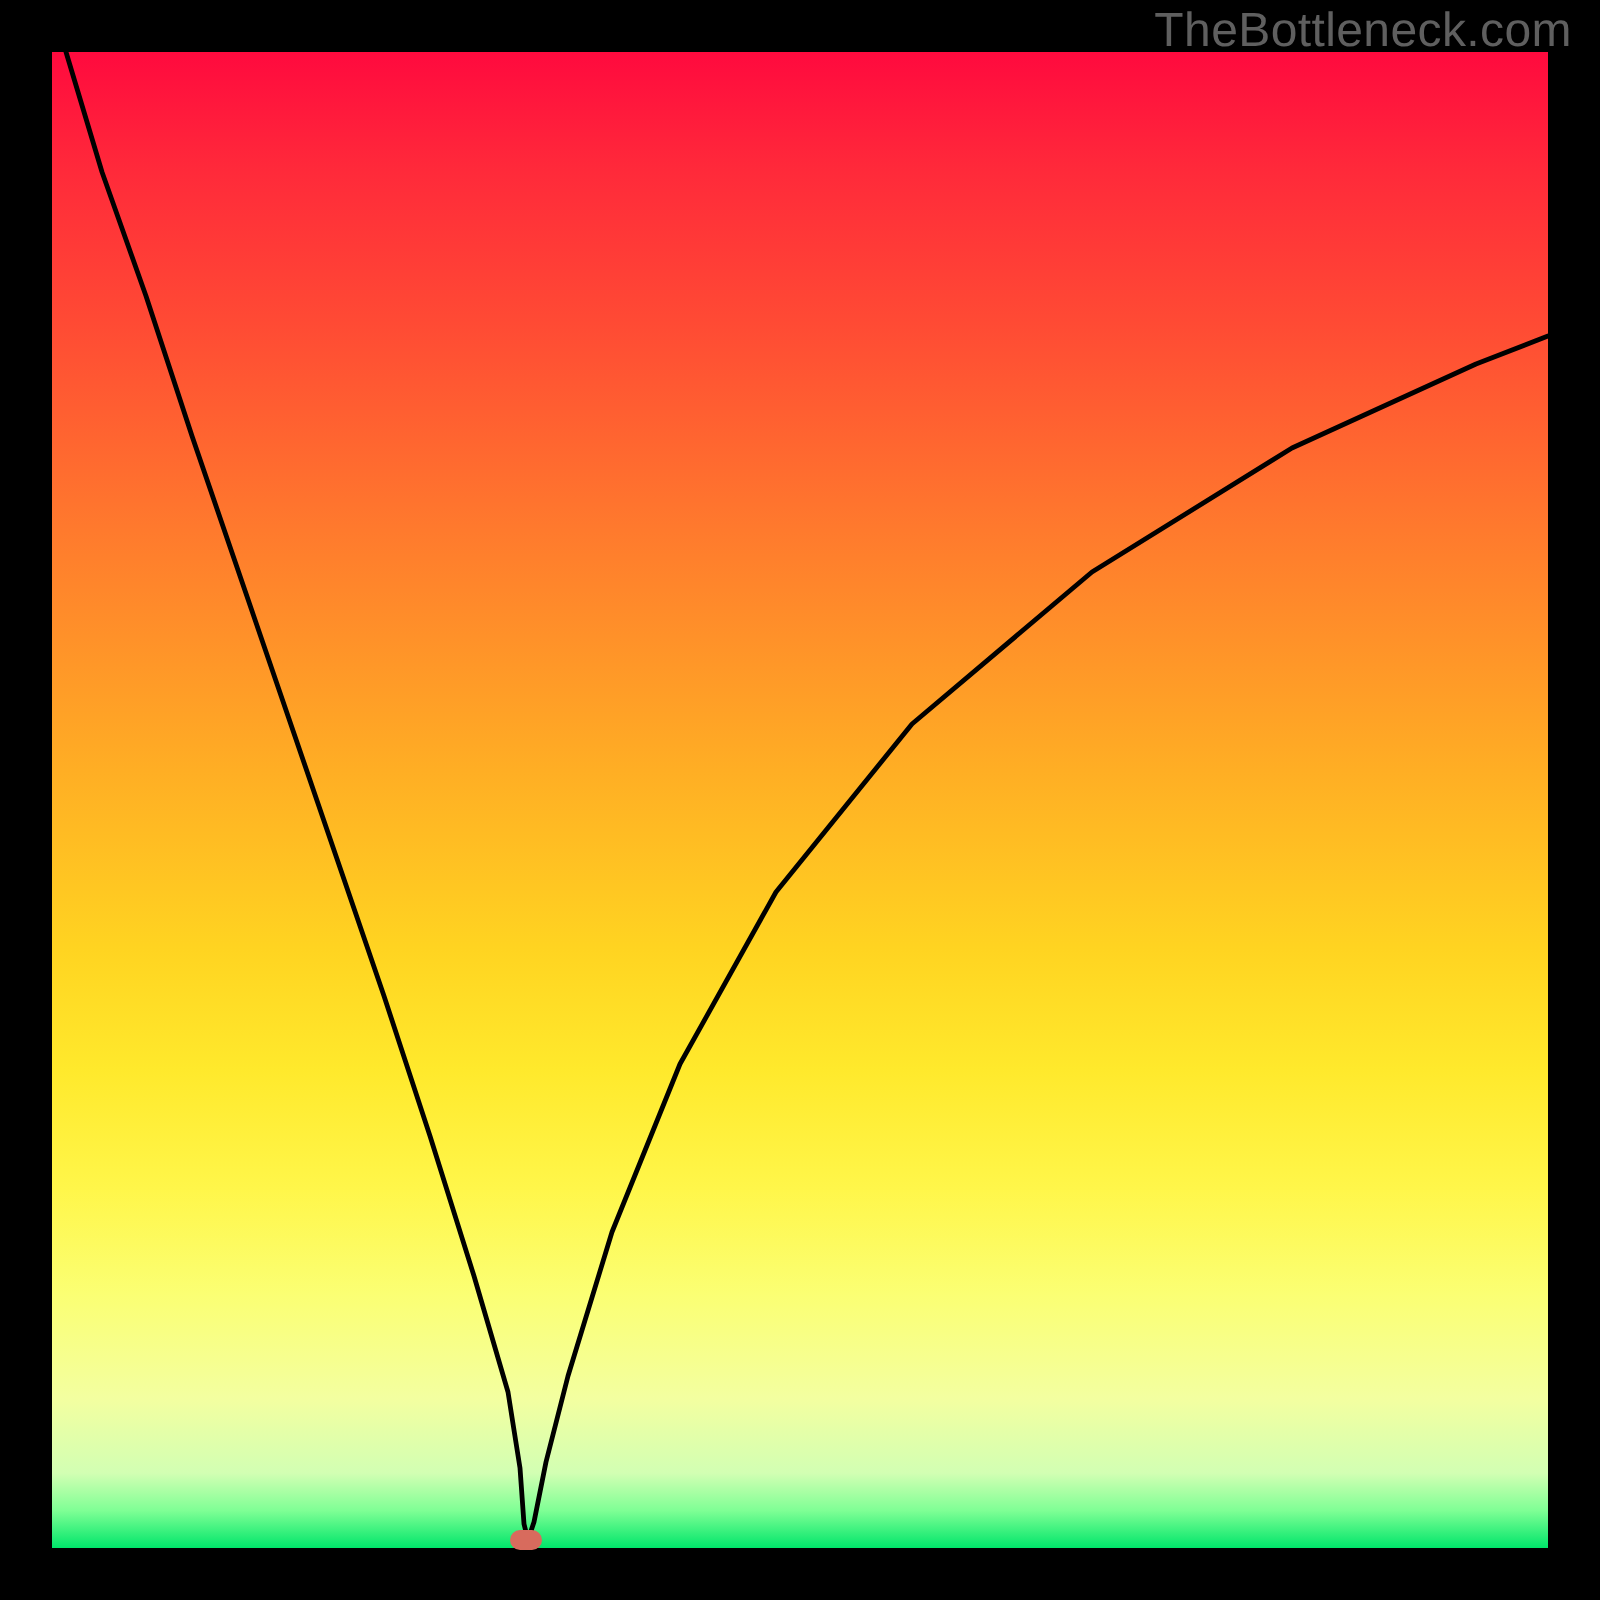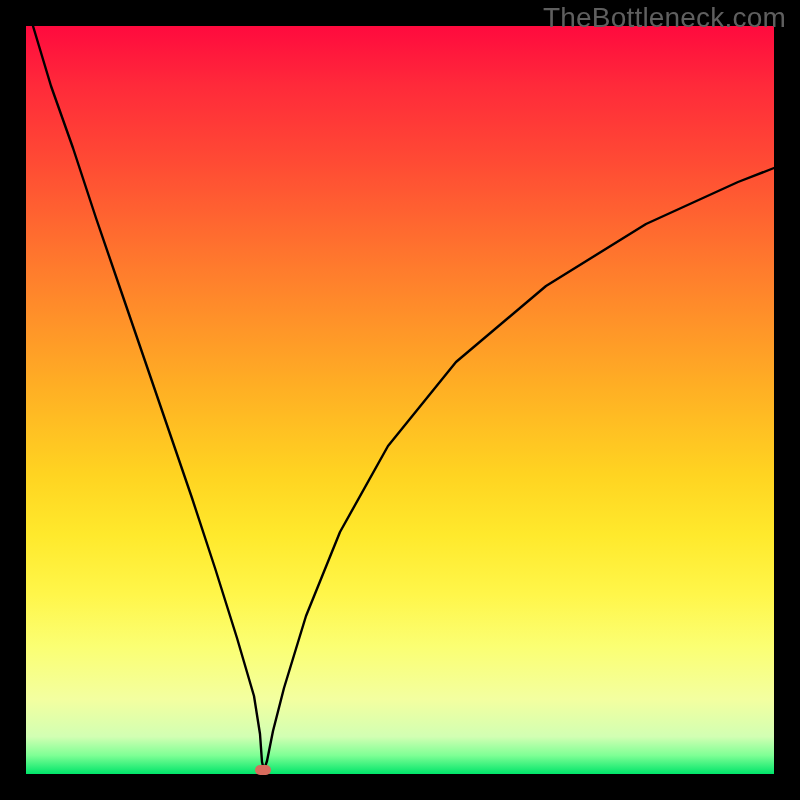--- a/index.html
+++ b/index.html
@@ -15,21 +15,21 @@
     position: relative;
     width: 800px;
     height: 800px;
     background: #000;
   }
   .watermark {
     position: absolute;
     top: 2px;
     right: 14px;
     color: #5f5f5f;
-    font-size: 28px;
+    font-size: 24px;
     font-weight: 500;
     letter-spacing: 0.2px;
     z-index: 10;
   }
   .plot-area {
     position: absolute;
     left: 26px;
     top: 26px;
     width: 748px;
     height: 748px;

